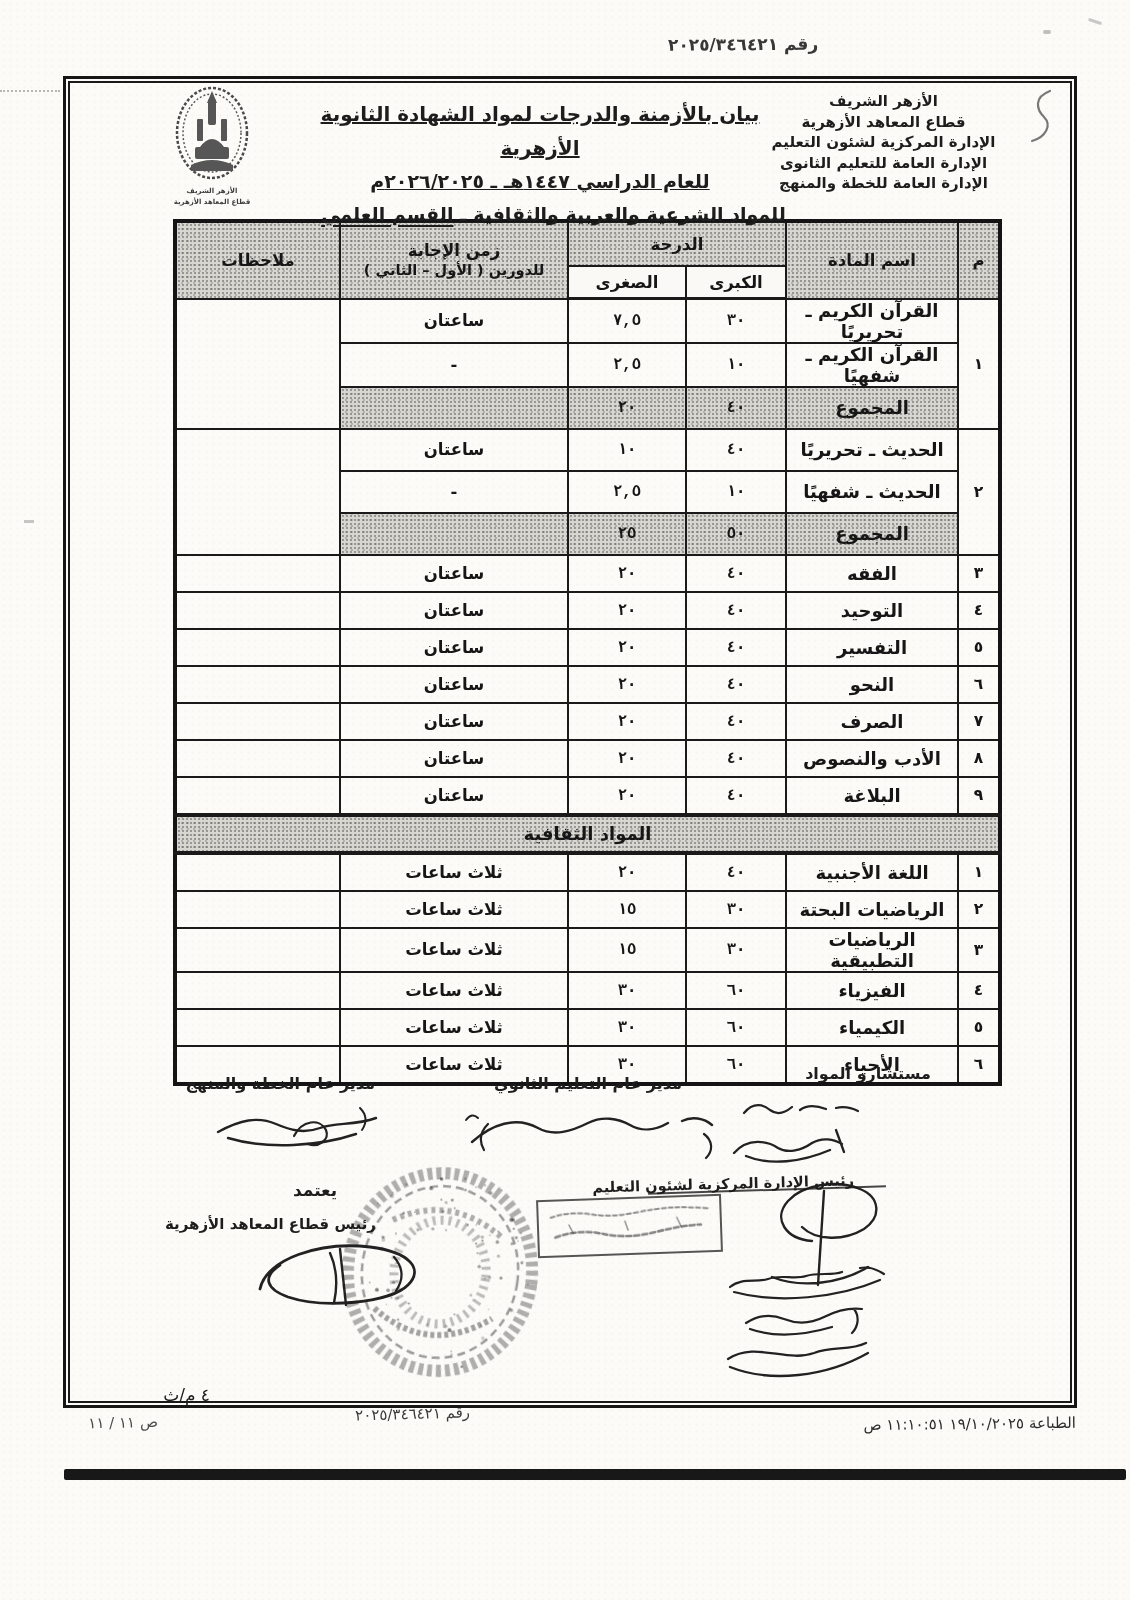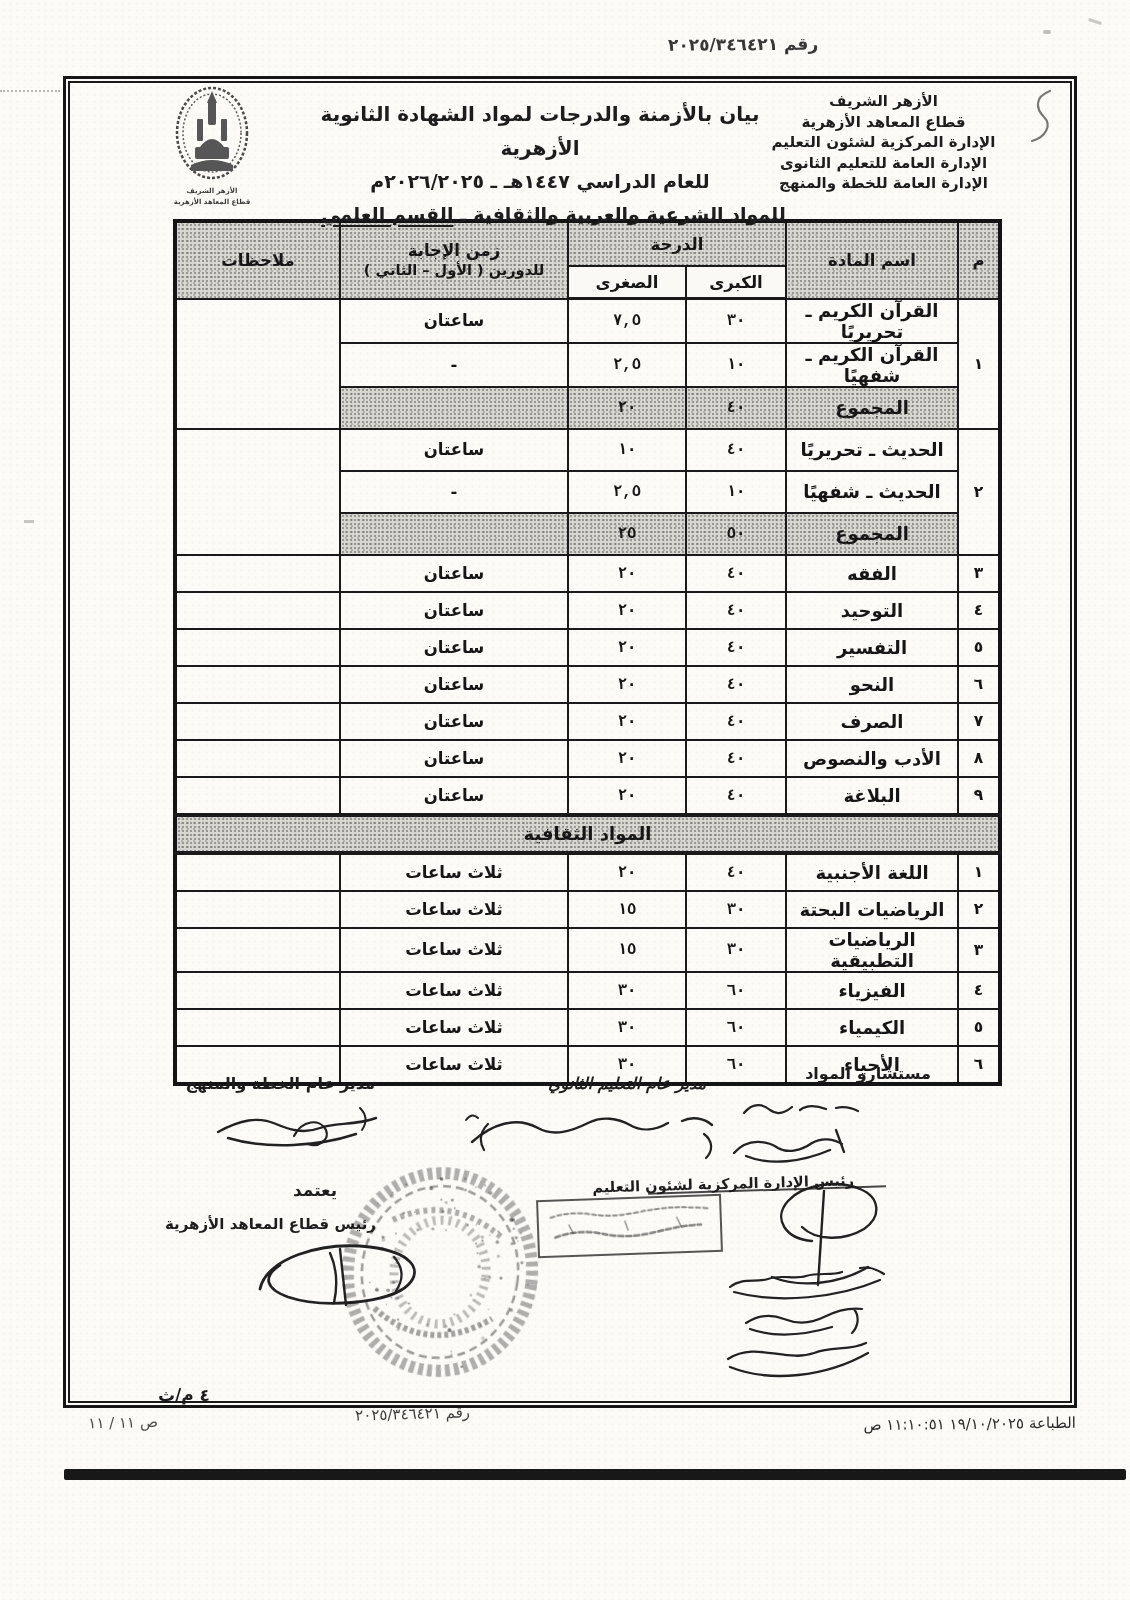--- a/index.html
+++ b/index.html
@@ -21,21 +21,21 @@
     left:63px; top:76px; width:1014px; height:1332px; box-sizing:border-box; z-index:2;
     border:3px solid #161616;
     box-shadow:inset 0 0 0 2px #fcfbf8, inset 0 0 0 4px #1a1a1a;
   }
   .frame > .abs{z-index:3;}
   
   .logo-wrap{left:98px; top:6px; width:96px; text-align:center;}
   .logo-caption{font-size:7px; font-weight:700; color:#3c3c3c; line-height:9px; margin-top:2px;}
   .org-block{left:695px; top:12px; width:245px; text-align:center;}
   .org-line{font-size:15px; font-weight:700; line-height:20.5px; white-space:nowrap;}
-  .title-block{left:228px; top:18px; width:492px; text-align:center;}
+  .title-block{left:228px; top:18px; width:492px; text-align:center;text-decoration:underline;}
   .title-l1{font-size:20px; font-weight:700; line-height:34px;}
   .title-l2{font-size:19px; font-weight:700; line-height:33px;}
   .title-l3{font-size:19px; font-weight:700; line-height:33px;text-align:right;}
   .title-l3 .emph{text-decoration:underline; text-underline-offset:4px; text-decoration-thickness:2px;}
   
   table.grades{
     left:107px; top:140px; position:absolute; width:825px;
     border-collapse:collapse; table-layout:fixed; direction:rtl;
     font-family:"DejaVu Sans", sans-serif;
   }
@@ -65,33 +65,33 @@
   .grades tbody tr.reg td{height:35px;}
   .grades tbody tr.band-row td{height:34px; font-size:18px; font-weight:700;
     border-top-width:4px; border-bottom-width:4px;}
   td.subject{font-size:18px; font-weight:700;margin-left:40px;}
   td.gnum{font-size:15.5px; font-weight:700;font-family:Liberation Mono, monospace;}
   td.time{font-size:16.5px; font-weight:700;}
   td.num{font-size:15.5px; font-weight:700;}
   
   .sig-title{font-weight:700; white-space:nowrap; text-align:center;}
   .advisors-title{left:712px; top:985px; width:180px; font-size:16px;}
-  .secondary-title{left:441px; top:995px; width:240px; font-size:16px;font-style:italic;}
+  .secondary-title{left:402px; top:995px; width:240px; font-size:16px;}
   .plan-title{left:144px; top:995px; width:165px; font-size:16px;}
   .approve-word{left:214px; top:1101px; width:70px; font-size:17px; font-weight:700; text-align:center;}
   .sector-title{left:138px; top:1136px; width:172px; font-size:15px; font-weight:700; text-align:left; white-space:nowrap;}
   .central-title{left:588px; top:1096px; width:200px; font-size:14.5px; font-weight:700;
     transform:rotate(-1.6deg); white-space:nowrap;}
   .strike-line{left:582px; top:1110px; width:238px; height:2px; background:rgba(25,25,25,.8);
     transform:rotate(-1.8deg);}
   .rect-stamp{left:471px; top:1118px; width:185px; height:58px; box-sizing:border-box;
     border:2px solid rgba(30,30,30,.75); transform:rotate(-2deg); filter:blur(.3px);}
   .circle-stamp{left:274px; top:1088px; width:200px; height:210px; transform:rotate(8deg); filter:blur(.35px);}
   .sig-svg path{fill:none; stroke:#222; stroke-linecap:round;}
-  .bottom-code{left:54px; top:1306px; width:90px; font-size:17px; font-weight:700;text-align:right;}
+  .bottom-code{left:54px; top:1306px; width:90px; font-size:17px; font-weight:400;text-align:right;}
   
   .footer-page{left:48px; top:1414px; width:110px; font-size:15px; color:#4c4c4c;
     transform:rotate(-1deg); z-index:1;}
   .footer-num{left:280px; top:1406px; width:190px; font-size:15px; color:#3a3a3a;
     transform:rotate(-1.6deg); z-index:1;}
   .footer-print{right:54px; top:1416px; width:420px; font-size:15px; color:#2b2b2b;
     text-align:right; transform:rotate(-.6deg); z-index:1;}
   .bottom-bar{left:64px; top:1469px; width:1062px; height:11px; background:#181818;
     border-radius:2px; z-index:1;}
   

